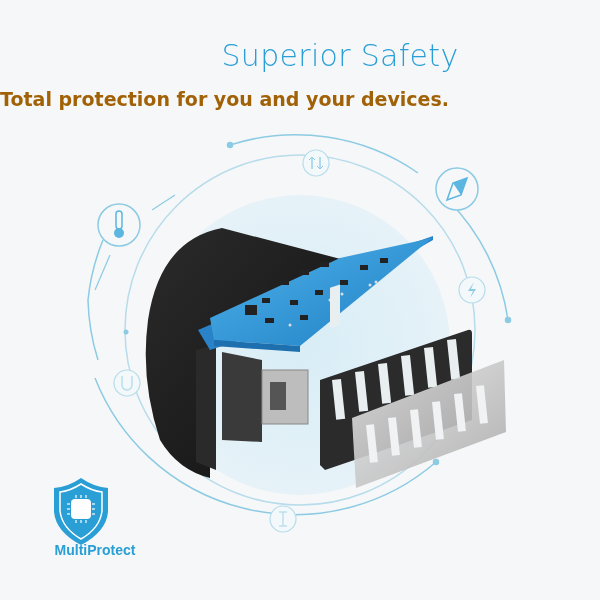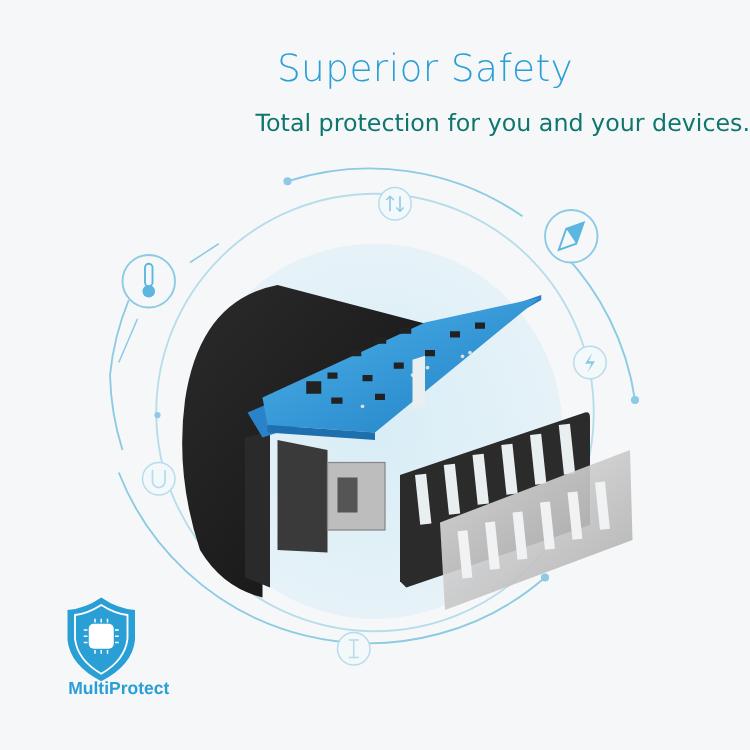--- a/index.html
+++ b/index.html
@@ -1,18 +1,18 @@
 <!DOCTYPE html>
 <html><head>
 <meta charset="utf-8">
 <style>
   html, body { margin:0; padding:0; }
   body { width:600px; height:600px; background:#f6f7f8; overflow:hidden; position:relative; font-family:"DejaVu Sans", sans-serif; }
   .title { position:absolute; top:38px; left:0; width:600px; text-align:center; font-size:30px; color:#2a9fd6; font-weight:300; letter-spacing:0.3px;padding-left:40px; }
-  .subtitle { position:absolute; top:88px; left:0; width:600px; text-align:right; font-size:19px; color:#0f766e; font-weight:400; }
+  .subtitle { position:absolute; top:88px; left:0; width:600px; text-align:left; font-size:19px; color:#a16207; font-weight:700; }
   svg.art { position:absolute; left:0; top:0; }
   .badge-label { position:absolute; left:36px; top:542px; width:90px; text-align:center; font-size:14px; font-weight:bold; color:#2a9fd6; font-family:"Liberation Sans", sans-serif;margin-left:14px; }
 </style>
 </head>
 <body>
 
 <div class="title">Superior Safety</div>
 <div class="subtitle">Total protection for you and your devices.</div>
 
 <svg class="art" width="600" height="600" viewBox="0 0 600 600">

